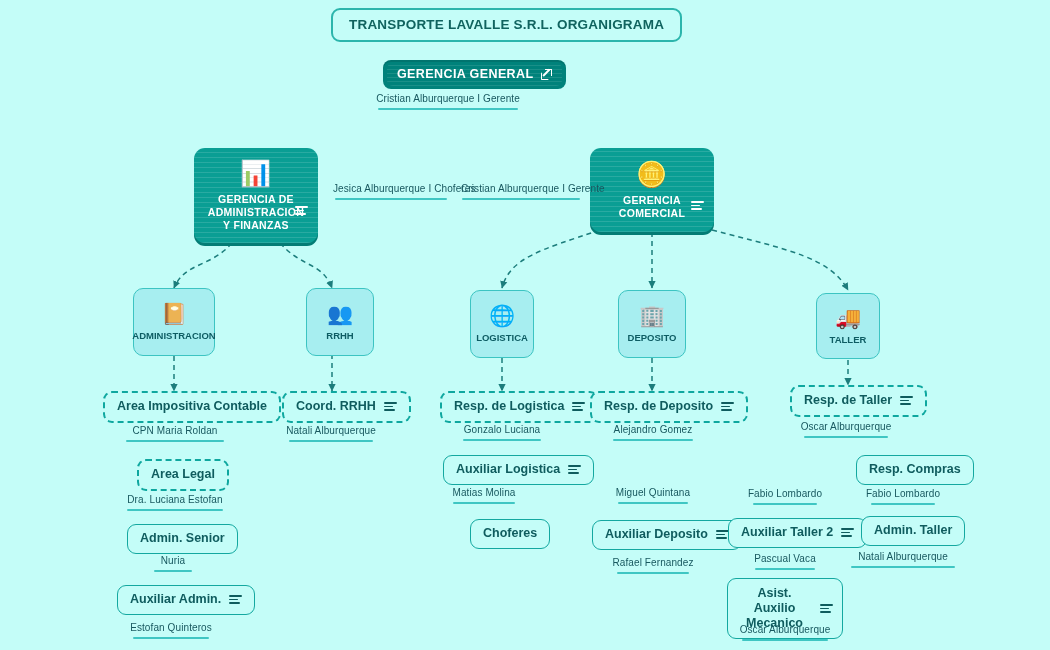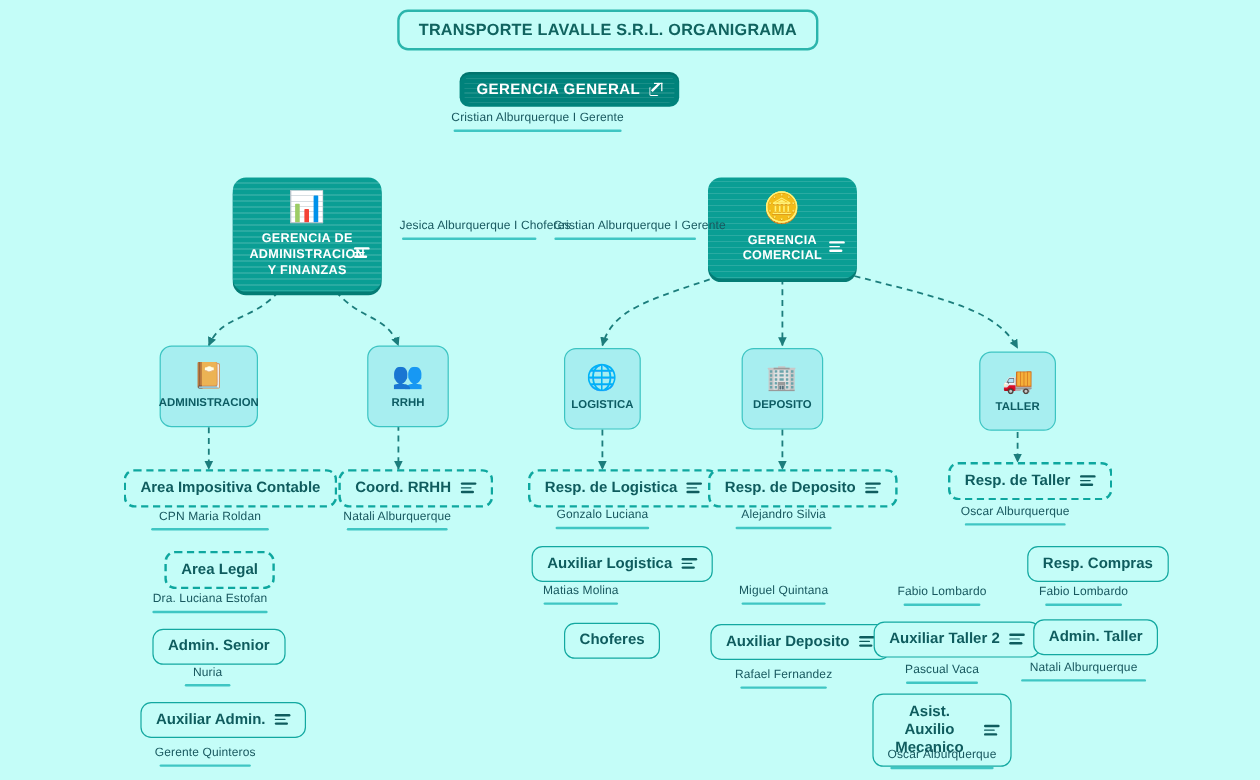--- a/index.html
+++ b/index.html
@@ -279,21 +279,21 @@
     <div class="chip">
       <span>Auxiliar Admin.</span>
       <span class="hm">
           <i></i>
           <i></i>
           <i></i>
         </span>
     </div>
   </div>
   <div class="person" style="left:118px; top:622px; width:106px;">
-    <span class="nm">Gerente Quinteros</span>
+    <span class="nm">Estofan Quinteros</span>
     <span class="rule" style="width:76px;"></span>
   </div>
 
   <div class="node" style="left:282px; top:391px;">
     <div class="chip dashed">
       <span>Coord. RRHH</span>
       <span class="hm">
           <i></i>
           <i></i>
           <i></i>
@@ -345,21 +345,21 @@
     <div class="chip dashed">
       <span>Resp. de Deposito</span>
       <span class="hm">
           <i></i>
           <i></i>
           <i></i>
         </span>
     </div>
   </div>
   <div class="person" style="left:595px; top:424px; width:116px;">
-    <span class="nm">Alejandro Silvia</span>
+    <span class="nm">Alejandro Gomez</span>
     <span class="rule" style="width:80px;"></span>
   </div>
 
   <div class="person" style="left:596px; top:487px; width:114px;">
     <span class="nm">Miguel Quintana</span>
     <span class="rule" style="width:70px;"></span>
   </div>
 
   <div class="node" style="left:592px; top:520px;">
     <div class="chip">

